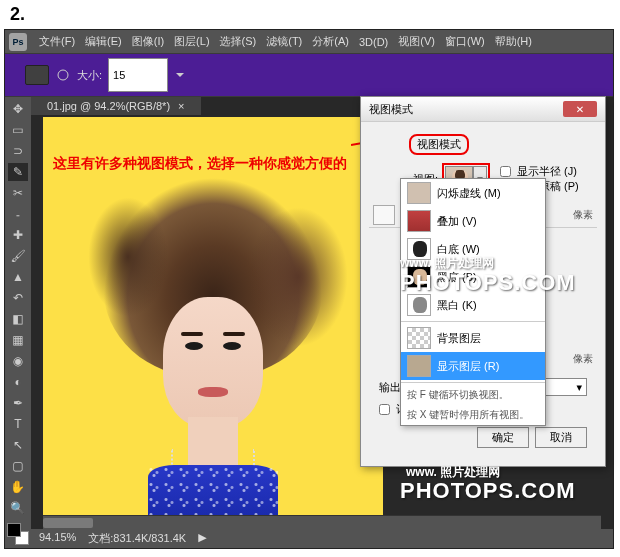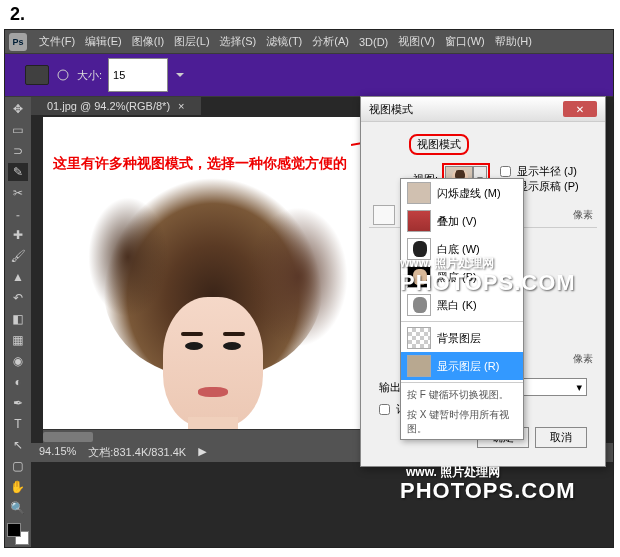--- a/index.html
+++ b/index.html
@@ -15,21 +15,21 @@
 .ws{display:flex;background:#424242}
 .toolbar{width:26px;background:#535353;display:flex;flex-direction:column;padding:2px;gap:1px}
 .tool{width:22px;height:20px;background:#535353;border:1px solid #535353;display:flex;align-items:center;justify-content:center;color:#ccc;font-size:12px;cursor:pointer}
 .tool.sel{background:#2a2a2a}
 .swatches{margin-top:4px;position:relative;width:22px;height:22px}
 .swatch-fg{width:14px;height:14px;background:#000;border:1px solid #888;position:absolute;top:0;left:0}
 .swatch-bg{width:14px;height:14px;background:#fff;border:1px solid #888;position:absolute;bottom:0;right:0}
 .canvas-area{flex:1;background:#282828;padding:0;position:relative}
 .doc-tab{background:#424242;color:#ddd;padding:3px 16px;display:inline-flex;align-items:center;gap:8px;font-size:10px}
 .doc-tab .x{cursor:pointer}
-.canvas{background:#ffffff;width:340px;height:312px;margin:2px 0 0 12px;position:relative;overflow:hidden}
+.canvas{background:#fde047;width:340px;height:398px;margin:2px 0 0 12px;position:relative;overflow:hidden}
 .redtext{position:absolute;top:38px;left:10px;color:#e00;font-size:14px;font-weight:bold;z-index:5}
 .arrow{position:absolute;top:38px;left:320px;width:80px;height:20px;z-index:5}
 .arrow-line{stroke:#e00;stroke-width:2;fill:none}
 .portrait{position:absolute;top:60px;left:50px;width:240px;height:340px}
 .hair{position:absolute;top:0;left:10px;width:220px;height:200px;background:radial-gradient(ellipse at 50% 60%,#3a2418 0%,#5a3a24 30%,#7a5838 55%,transparent 70%);border-radius:50% 50% 45% 45%}
 .hair::before{content:"";position:absolute;top:20px;left:-15px;width:80px;height:120px;background:radial-gradient(#4a3020,transparent 70%);border-radius:50%}
 .hair::after{content:"";position:absolute;top:30px;right:-25px;width:100px;height:140px;background:radial-gradient(#5a3828,transparent 70%);border-radius:50%}
 .face{position:absolute;top:120px;left:70px;width:100px;height:130px;background:linear-gradient(#f5d8c8,#ecc8b4);border-radius:45% 45% 40% 40%}
 .eye{position:absolute;width:18px;height:8px;background:#1a1a1a;border-radius:50%}
 .eye.l{top:45px;left:22px}.eye.r{top:45px;right:22px}
@@ -46,21 +46,21 @@
 .dlg-close{width:34px;height:16px;background:#c85050;color:#fff;display:flex;align-items:center;justify-content:center;border-radius:2px;font-size:10px;cursor:pointer}
 .dlg-body{padding:8px}
 .section-label{position:relative;margin:4px 0 8px 40px}
 .red-circle{border:2px solid #e00;border-radius:8px;padding:1px 6px;display:inline-block}
 .view-row{display:flex;align-items:center;gap:4px;margin:6px 0 6px 44px}
 .thumb{width:28px;height:26px;background:linear-gradient(#d8c8b8,#c8b8a8);border:1px solid #888;position:relative}
 .thumb::after{content:"";position:absolute;top:3px;left:6px;width:16px;height:18px;background:radial-gradient(ellipse at 50% 30%,#4a3020 40%,#e8c8b0 45%);border-radius:40%}
 .dd-btn{width:14px;height:26px;background:#e8e8e8;border:1px solid #888;display:flex;align-items:center;justify-content:center;cursor:pointer}
 .red-box{border:2px solid #e00;padding:1px;display:inline-flex}
 .chk-row{display:flex;align-items:center;gap:6px;font-size:10px}
-.dropdown{position:absolute;top:178px;left:400px;width:124px;background:#fff;border:1px solid #888;box-shadow:2px 2px 6px rgba(0,0,0,.3);z-index:20}
+.dropdown{position:absolute;top:178px;left:400px;width:146px;background:#fff;border:1px solid #888;box-shadow:2px 2px 6px rgba(0,0,0,.3);z-index:20}
 .dd-item{display:flex;align-items:center;gap:6px;padding:3px 6px;cursor:pointer}
 .dd-item.sel{background:#3399ff;color:#fff}
 .dd-item .th{width:24px;height:22px;border:1px solid #aaa;flex-shrink:0}
 .th-marching{background:#d0c0b0}
 .th-overlay{background:linear-gradient(#c04040,#a03030)}
 .th-black{background:#000;position:relative}
 .th-black::after{content:"";position:absolute;top:2px;left:5px;width:14px;height:16px;background:#d8b898;border-radius:40%}
 .th-white{background:#fff;position:relative}
 .th-white::after{content:"";position:absolute;top:2px;left:5px;width:14px;height:16px;background:#222;border-radius:40%}
 .th-bw{background:#fff;position:relative}

